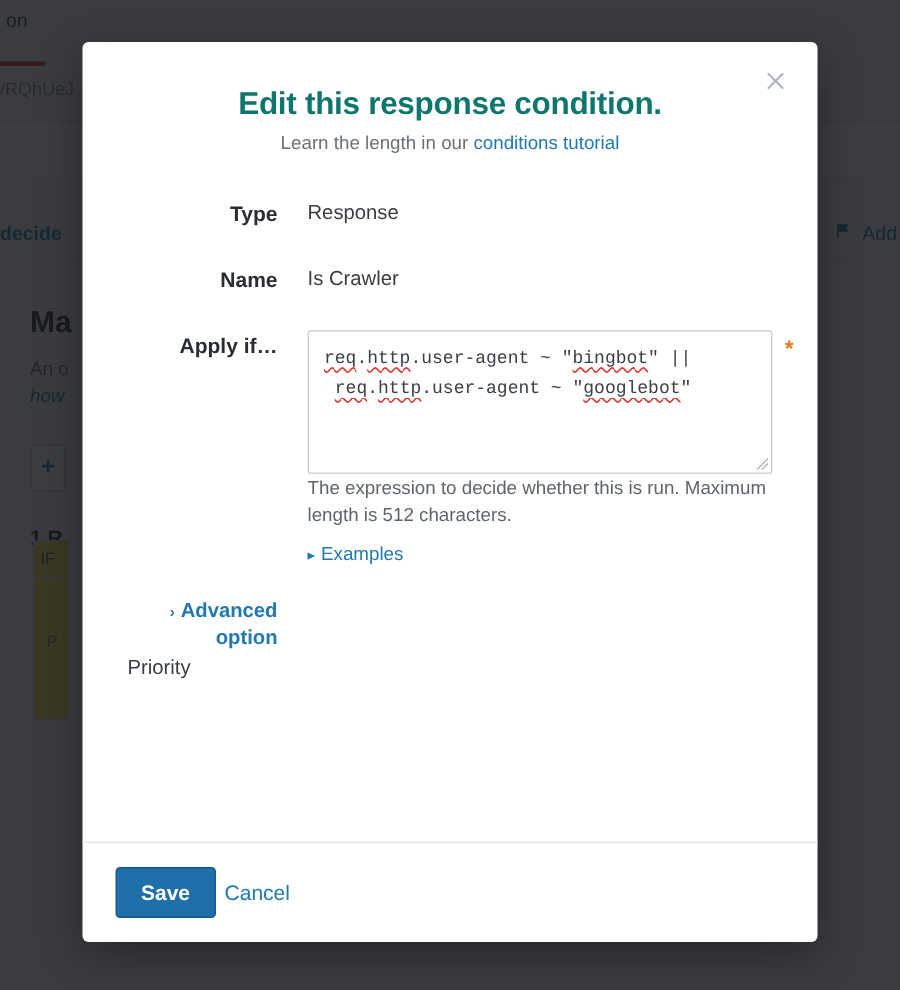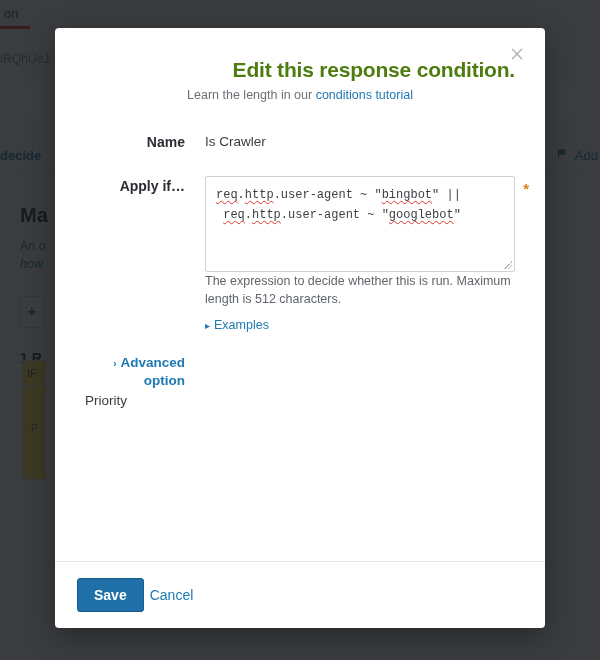--- a/index.html
+++ b/index.html
@@ -22,21 +22,21 @@
       left: 0;
       width: 600px;
       height: 660px;
       background: #f4f5f6;
       filter: brightness(0.42);
     }
     .bg-tab {
       position: absolute;
       top: 0;
       left: 0;
-      height: 29px;
+      height: 44px;
       padding: 6px 12px 0 4px;
       color: #333;
       font-size: 13px;
       border-bottom: 3px solid #d9362f;
     }
     .bg-url {
       position: absolute;
       top: 52px;
       left: 0;
       font-size: 12px;
@@ -159,23 +159,22 @@
       flex-direction: column;
     }
     .modal-header {
       position: relative;
       padding: 30px 30px 8px 30px;
       text-align: center;
     }
     .modal-title {
       font-size: 21px;
       font-weight: 700;
-      color: #4d7c0f;
+      color: #0f766e;
       letter-spacing: -0.2px;
-      text-align: right;
     }
     .modal-sub {
       margin-top: 6px;
       font-size: 12.5px;
       color: #6b7177;
     }
     .modal-sub a {
       color: #2079b3;
       text-decoration: none;
     }
@@ -373,20 +372,24 @@
       </svg>
     </div>
     <div class="modal-title">Edit this response condition.</div>
     <div class="modal-sub">
       <span>Learn the length in our </span><a href="#">conditions tutorial</a>
     </div>
   </div>
 
   <div class="modal-body">
 
+    <div class="form-row">
+      <div class="form-label">Type</div>
+      <div class="form-value static">Response</div>
+    </div>
 
     <div class="form-row">
       <div class="form-label">Name</div>
       <div class="form-value static">Is Crawler</div>
     </div>
 
     <div class="form-row" style="margin-bottom:10px">
       <div class="form-label">Apply if…</div>
       <div class="form-value">
         <div class="textarea-wrap">

